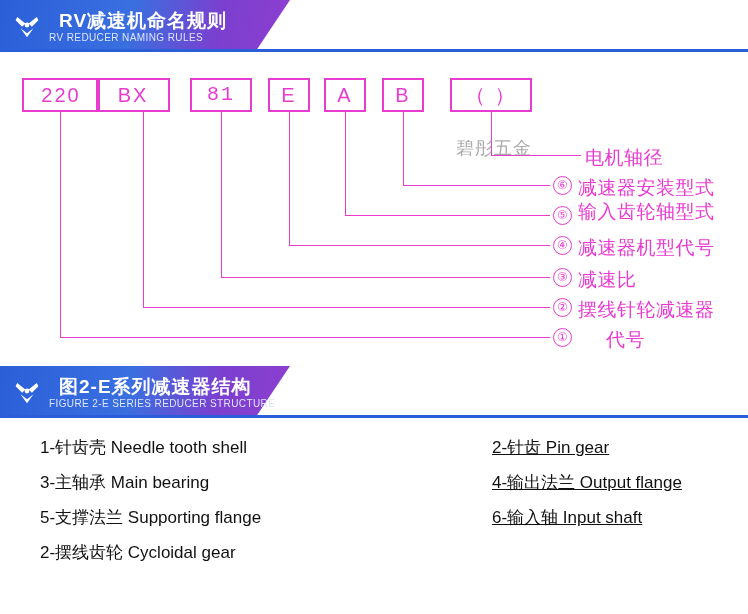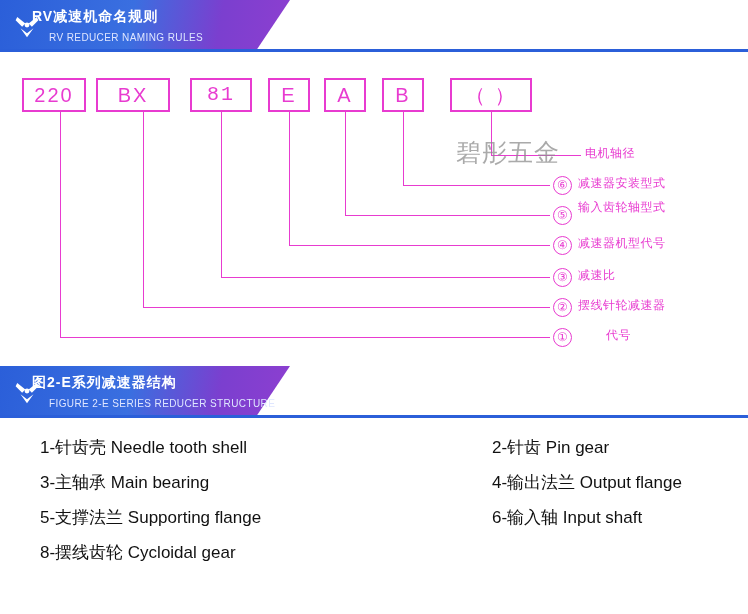--- a/index.html
+++ b/index.html
@@ -37,23 +37,23 @@
     background: #2b5fd9;
   }
   .banner .logo {
     position: absolute;
     left: 14px; top: 12px;
     width: 26px; height: 26px;
     color: #fff;
   }
   .banner .title-cn {
     position: absolute;
-    left: 32px; top: 8px;
+    left: 59px; top: 8px;
     color: #ffffff;
-    font-size: 14px;
+    font-size: 19px;
     font-weight: bold;
     letter-spacing: 1px;
     white-space: nowrap;
   }
   .banner .title-en {
     position: absolute;
     left: 49px; top: 32px;
     color: #dfe6ff;
     font-size: 10px;
     letter-spacing: 0.4px;
@@ -95,32 +95,32 @@
     border: 1px solid #e83bd0;
     border-radius: 50%;
     color: #e83bd0;
     font-size: 12px;
     line-height: 17px;
     text-align: center;
   }
   .legend-label {
     position: absolute;
     color: #e83bd0;
-    font-size: 12px;
+    font-size: 19px;
     white-space: nowrap;
     letter-spacing: 0.5px;
     font-family: Liberation Serif, serif;
   }
 
   
   .watermark {
     position: absolute;
     left: 456px;
     top: 136px;
-    font-size: 25px;
+    font-size: 18px;
     color: #8e8e8e;
     opacity: 0.75;
     white-space: nowrap;
     letter-spacing: 1px;
   }
 
   
   .parts {
     position: absolute;
     left: 0;
@@ -133,41 +133,41 @@
     align-items: center;
     justify-content: center;
   }
   .parts-cell {
     width: 374px;
     padding-left: 40px;
     font-size: 17px;
     color: #111111;
     white-space: nowrap;
   }
-  .parts-cell.right { padding-left: 118px; }
+  .parts-cell.right { padding-left: 118px; text-decoration: underline; }
 </style>
 </head>
 <body>
 
 <div id="page">
 
   <div class="banner" id="banner1">
     <div class="bar-bg"></div>
     <div class="bar-underline"></div>
     <svg class="logo" viewBox="0 0 32 32">
       <path d="M4 6 L14 14 L10 18 L2 10 Z" fill="#ffffff"></path>
       <path d="M28 6 L18 14 L22 18 L30 10 Z" fill="#ffffff"></path>
       <path d="M8 20 L16 26 L24 20 L16 31 Z" fill="#ffffff"></path>
       <circle cx="16" cy="16" r="3" fill="#ffffff"></circle>
     </svg>
     <div class="title-cn">RV减速机命名规则</div>
     <div class="title-en">RV REDUCER NAMING RULES</div>
   </div>
 
-  <div class="codebox" style="left:22px;  top:78px; width:64px;">220</div>
+  <div class="codebox" style="left:22px;  top:78px; width:78px;">220</div>
   <div class="codebox" style="left:96px; top:78px; width:74px;">BX</div>
   <div class="codebox" style="left:190px; top:78px; width:62px;font-family:Liberation Mono, monospace;">81</div>
   <div class="codebox" style="left:268px; top:78px; width:42px;">E</div>
   <div class="codebox" style="left:324px; top:78px; width:42px;">A</div>
   <div class="codebox" style="left:382px; top:78px; width:42px;">B</div>
   <div class="codebox" style="left:450px; top:78px; width:82px;">（  ）</div>
 
   <div class="vline" style="left:60px;  top:112px; height:226px;"></div>
   <div class="hline" style="left:60px;  top:337px; width:490px;"></div>
 
@@ -231,18 +231,18 @@
     </div>
     <div class="parts-row">
       <div class="parts-cell">3-主轴承 Main bearing</div>
       <div class="parts-cell right">4-输出法兰 Output flange</div>
     </div>
     <div class="parts-row">
       <div class="parts-cell">5-支撑法兰 Supporting flange</div>
       <div class="parts-cell right">6-输入轴 Input shaft</div>
     </div>
     <div class="parts-row">
-      <div class="parts-cell">8-摆线齿轮 Cycloidal gear</div>
+      <div class="parts-cell">2-摆线齿轮 Cycloidal gear</div>
       <div class="parts-cell right"></div>
     </div>
   </div>
 
 </div>
 
 </body></html>

